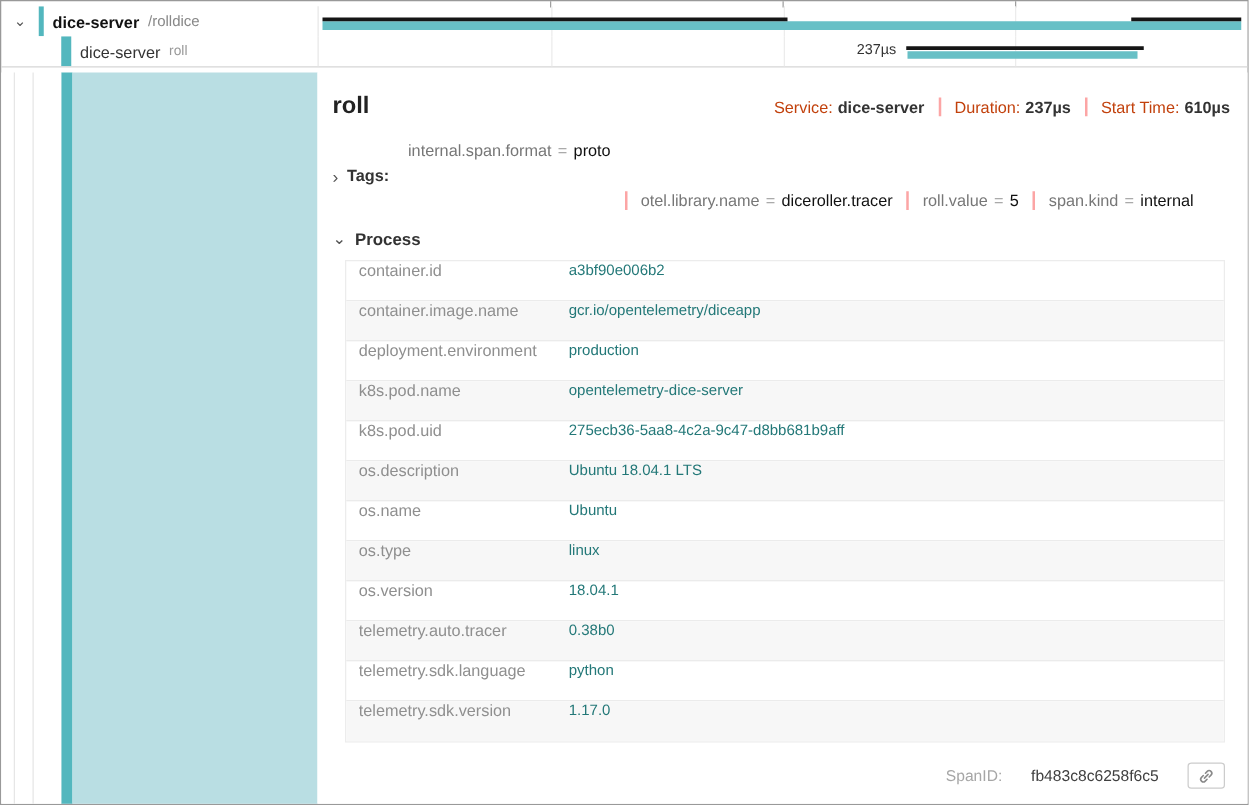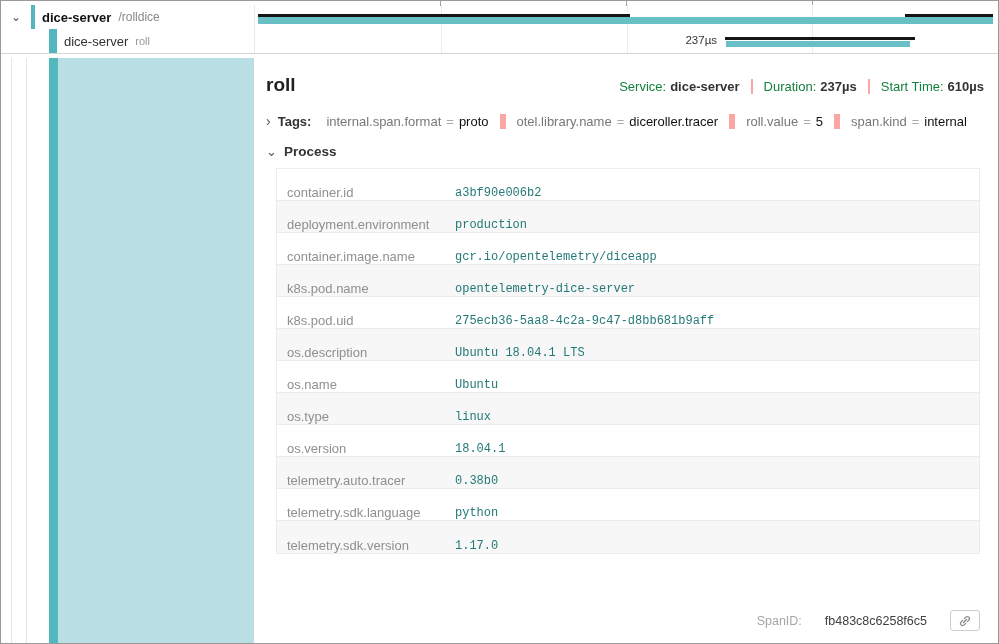--- a/index.html
+++ b/index.html
@@ -48,42 +48,42 @@
   .guide1 { left:10px; } .guide2 { left:25px; }
   .strip { flex:0 0 9px; background:#53b7be; }
   .teal-block { flex:0 0 196px; background:#b9dee3; }
   .detail { flex:1; background:#fff; padding:16px 14px 8px 12px;
             display:flex; flex-direction:column; min-height:0; overflow:hidden; }
 
   
   .d-head { display:flex; justify-content:space-between; align-items:baseline; }
   .d-title { font-size:19px; font-weight:bold; color:#222; }
   .meta { display:flex; align-items:baseline; font-size:13px; }
-  .meta-item .mk { color:#15803d; }
+  .meta-item .mk { color:#c2410c; }
   .meta-item .mv { color:#333; font-weight:bold; margin-left:4px; }
   .meta-item:nth-of-type(n+2) { border-left:2px solid #fca5a5; margin-left:11px; padding-left:11px; }
 
   
   .tags-row { margin-top:17px; display:flex; align-items:center; font-size:13px; cursor:pointer; }
   .tags-chev { font-size:14px; color:#555; margin-right:7px; }
   .tags-label { font-weight:bold; color:#333; margin-right:4px; }
   .tag-item { display:inline-flex; align-items:baseline; padding:0 11px; }
-  .tag-item:nth-of-type(n+2) { border-left:6px solid #fca5a5; }
+  .tag-item:nth-of-type(n+2) { border-left:2px solid #fca5a5;margin-top:40px; }
   .tk { color:#777; } .teq { color:#aaa; margin:0 5px; } .tv { color:#111; }
 
   
   .proc-head { margin-top:15px; display:flex; align-items:center; cursor:pointer; }
   .proc-chev { font-size:13px; color:#555; margin-right:7px; }
   .proc-label { font-size:13.5px; font-weight:bold; color:#333; }
   .proc-table { margin:9px 4px 0 10px; border:1px solid #ececec; }
-  .proc-row { display:flex; align-items:flex-end; min-height:32px; }
+  .proc-row { display:flex; align-items:flex-start; min-height:32px; }
   .proc-row:not(:last-child) { border-bottom:1px solid #ebebeb; }
   .proc-row:nth-of-type(even) { background:#f7f7f7; }
   .pk { flex:0 0 178px; padding:0 10px; font-size:13px; color:#8f8f8f; }
-  .pv { font-family:Liberation Mono, monospace; font-size:12px; color:#237878; }
+  .pv { font-family:Liberation Sans, sans-serif; font-size:12px; color:#237878; }
 
   
   .d-foot { margin-top:auto; display:flex; justify-content:flex-end; align-items:center;
             gap:23px; padding:10px 4px 4px 0; font-size:12.5px; }
   .sid-label { color:#a6a6a6; }
   .sid-value { color:#404040; }
   .link-btn { width:30px; height:21px; border:1px solid #ccc; border-radius:3px; background:#fff;
               display:flex; align-items:center; justify-content:center; cursor:pointer; }
 </style>
 </head>
@@ -197,27 +197,27 @@
       </div>
 
       <div class="proc-table">
 
           <div class="proc-row">
             <div class="pk">container.id</div>
             <div class="pv">a3bf90e006b2</div>
           </div>
 
           <div class="proc-row">
+            <div class="pk">container.image.name</div>
+            <div class="pv">gcr.io/opentelemetry/diceapp</div>
+          </div>
+
+          <div class="proc-row">
             <div class="pk">deployment.environment</div>
             <div class="pv">production</div>
-          </div>
-
-          <div class="proc-row">
-            <div class="pk">container.image.name</div>
-            <div class="pv">gcr.io/opentelemetry/diceapp</div>
           </div>
 
           <div class="proc-row">
             <div class="pk">k8s.pod.name</div>
             <div class="pv">opentelemetry-dice-server</div>
           </div>
 
           <div class="proc-row">
             <div class="pk">k8s.pod.uid</div>
             <div class="pv">275ecb36-5aa8-4c2a-9c47-d8bb681b9aff</div>

